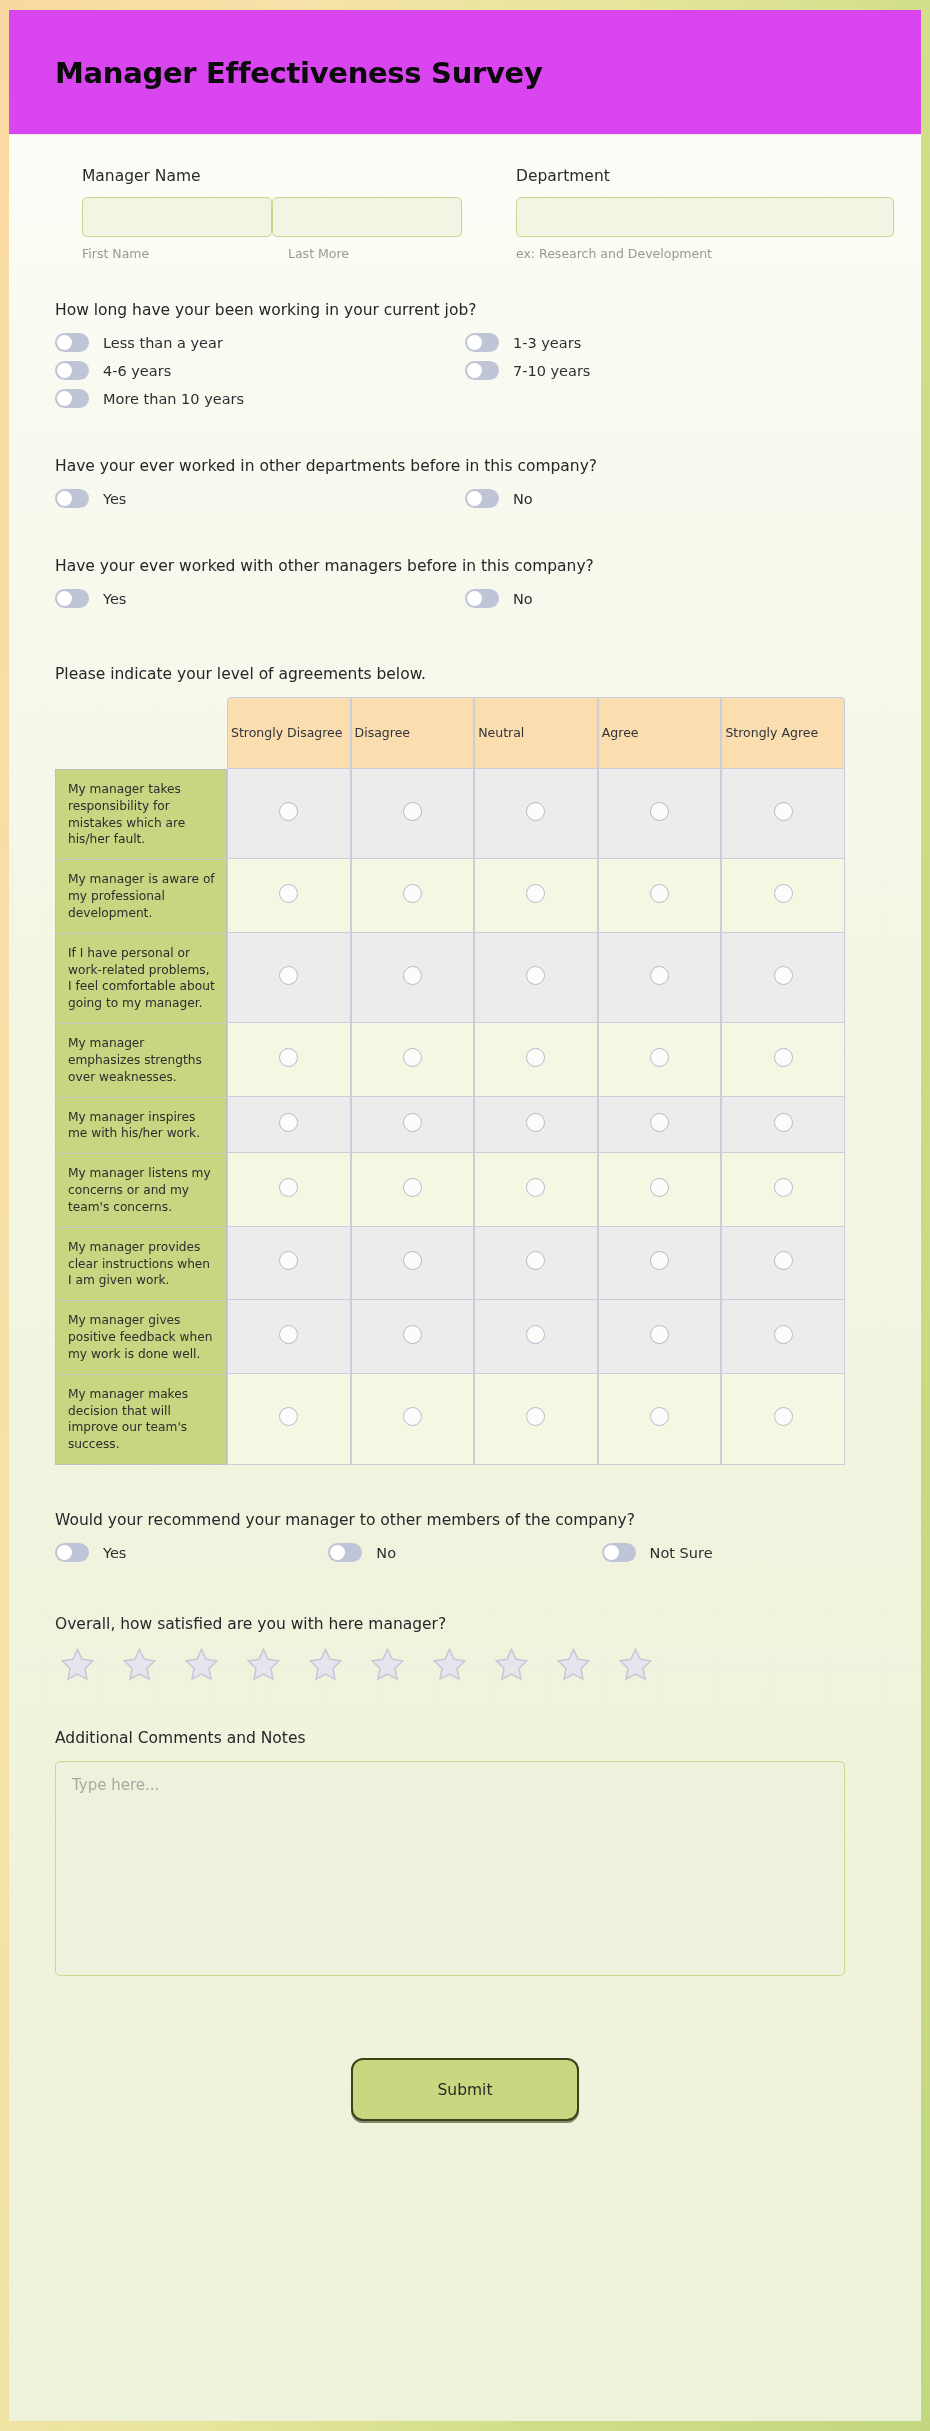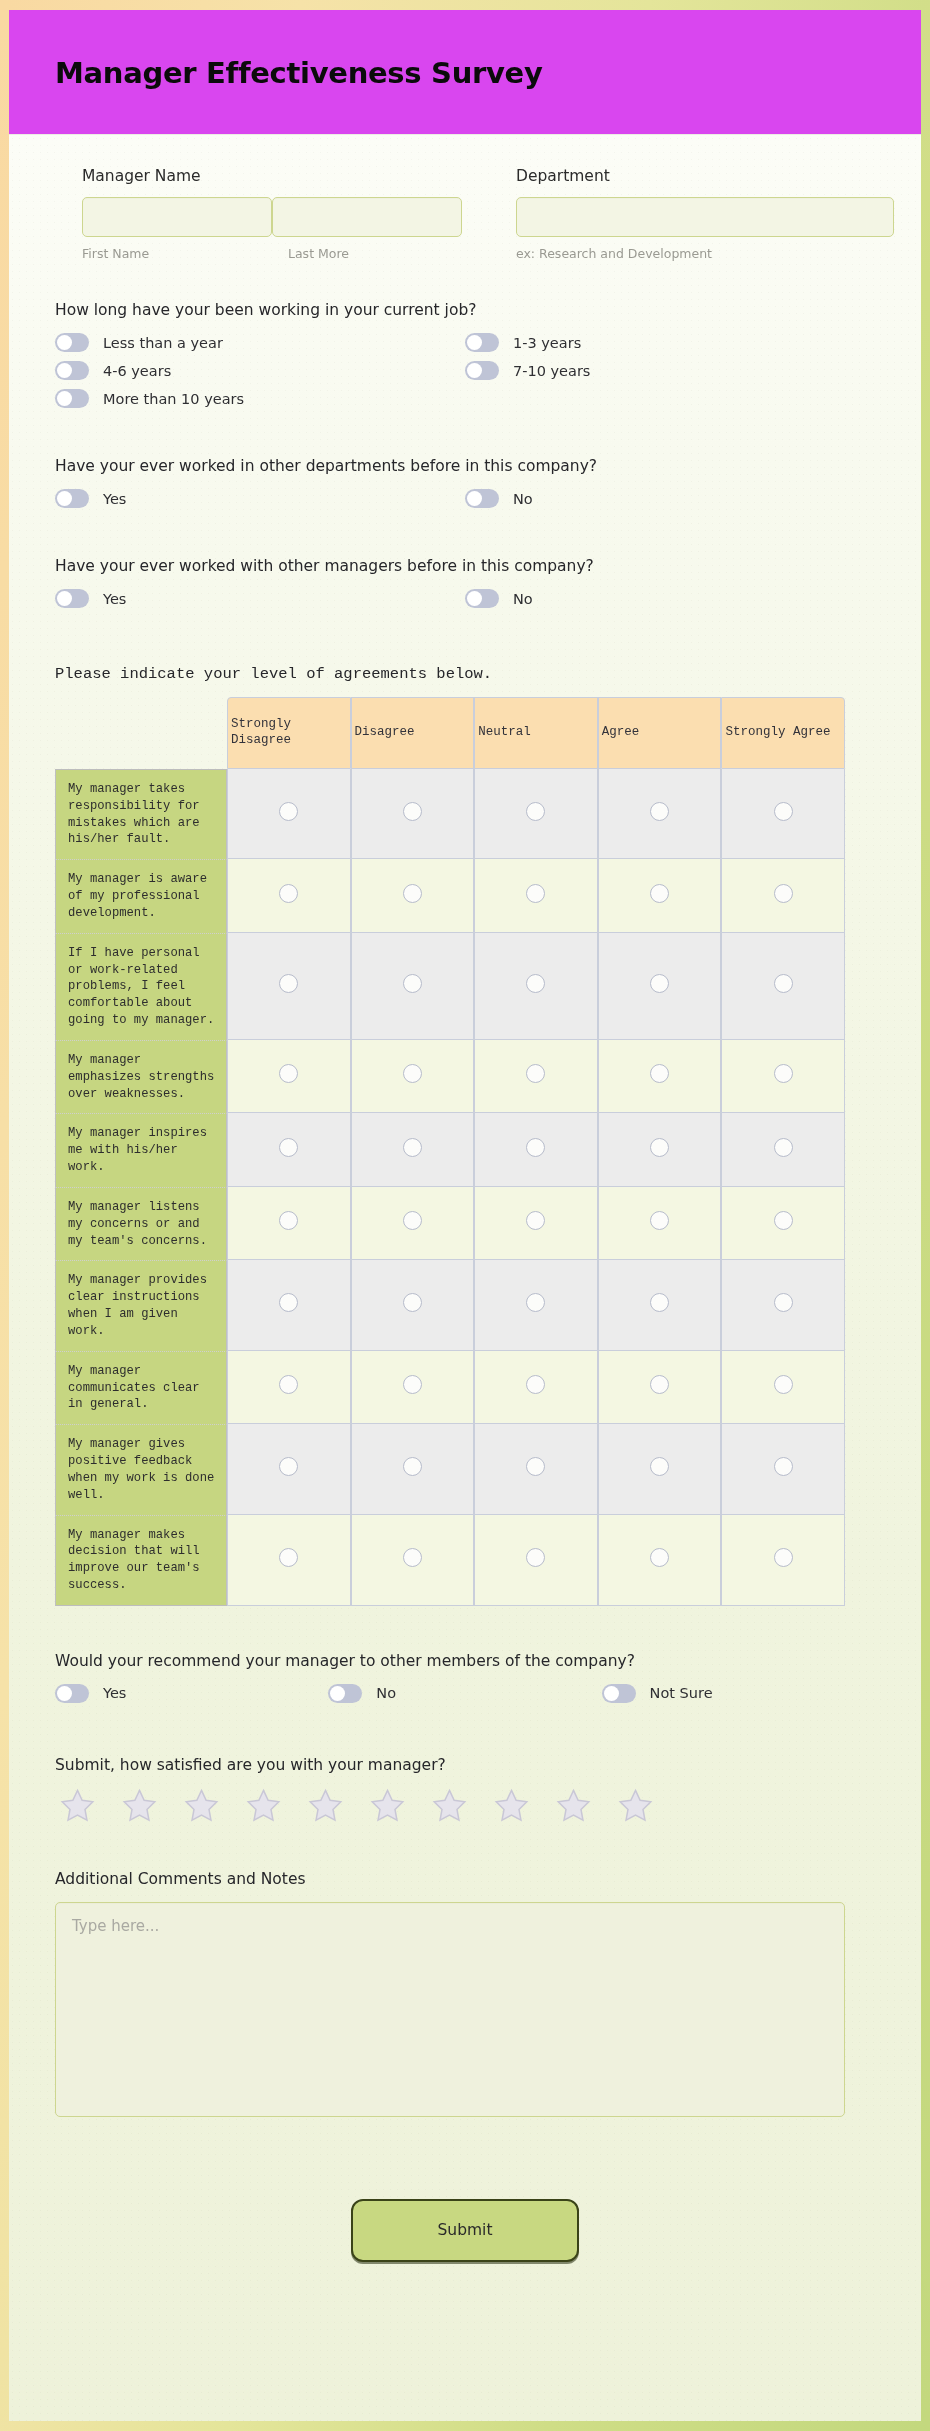--- a/index.html
+++ b/index.html
@@ -320,21 +320,21 @@
           <span class="toggle"></span>
           <span class="opt-label">Yes</span>
         </div>
         <div class="opt">
           <span class="toggle"></span>
           <span class="opt-label">No</span>
         </div>
       </div>
     </div>
 
-    <div class="question" style="margin-top:48px;font-family:Liberation Mono, monospace;">
+    <div class="question" style="margin-top:48px;">
       <div class="q-text">Please indicate your level of agreements below.</div>
       <div class="matrix-wrap">
         <table class="matrix">
           <thead>
             <tr>
               <th class="corner"></th>
               <th class="hd first">Strongly Disagree</th>
               <th class="hd">Disagree</th>
               <th class="hd">Neutral</th>
               <th class="hd">Agree</th>
@@ -391,28 +391,20 @@
               <td class="cell"><span class="radio"></span></td>
             </tr>
             <tr class="odd">
               <td class="rowlabel">My manager provides clear instructions when I am given work.</td>
               <td class="cell"><span class="radio"></span></td>
               <td class="cell"><span class="radio"></span></td>
               <td class="cell"><span class="radio"></span></td>
               <td class="cell"><span class="radio"></span></td>
               <td class="cell"><span class="radio"></span></td>
             </tr>
-            <tr class="even">
-              <td class="rowlabel">My manager communicates clear in general.</td>
-              <td class="cell"><span class="radio"></span></td>
-              <td class="cell"><span class="radio"></span></td>
-              <td class="cell"><span class="radio"></span></td>
-              <td class="cell"><span class="radio"></span></td>
-              <td class="cell"><span class="radio"></span></td>
-            </tr>
             <tr class="odd">
               <td class="rowlabel">My manager gives positive feedback when my work is done well.</td>
               <td class="cell"><span class="radio"></span></td>
               <td class="cell"><span class="radio"></span></td>
               <td class="cell"><span class="radio"></span></td>
               <td class="cell"><span class="radio"></span></td>
               <td class="cell"><span class="radio"></span></td>
             </tr>
             <tr class="even">
               <td class="rowlabel">My manager makes decision that will improve our team's success.</td>
@@ -439,21 +431,21 @@
           <span class="opt-label">No</span>
         </div>
         <div class="opt">
           <span class="toggle"></span>
           <span class="opt-label">Not Sure</span>
         </div>
       </div>
     </div>
 
     <div class="question" style="margin-top:44px;">
-      <div class="q-text">Submit, how satisfied are you with your manager?</div>
+      <div class="q-text">Overall, how satisfied are you with here manager?</div>
       <div class="stars">
         <span class="star">
             <svg width="37" height="36" viewBox="0 0 24 24">
               <path d="M12 1.6l3.1 6.6 7.1 1-5.2 5.1 1.3 7.1L12 18l-6.3 3.4 1.3-7.1L1.8 9.2l7.1-1z" fill="#e6e4ec" stroke="#c9c7d6" stroke-width="1"></path>
             </svg>
           </span>
         <span class="star">
             <svg width="37" height="36" viewBox="0 0 24 24">
               <path d="M12 1.6l3.1 6.6 7.1 1-5.2 5.1 1.3 7.1L12 18l-6.3 3.4 1.3-7.1L1.8 9.2l7.1-1z" fill="#e6e4ec" stroke="#c9c7d6" stroke-width="1"></path>
             </svg>

